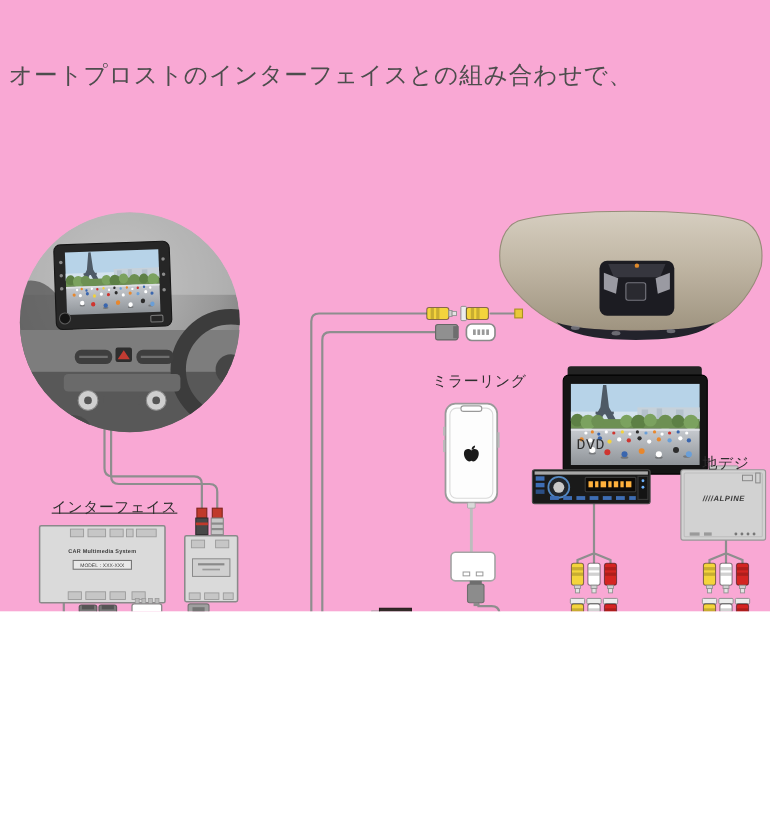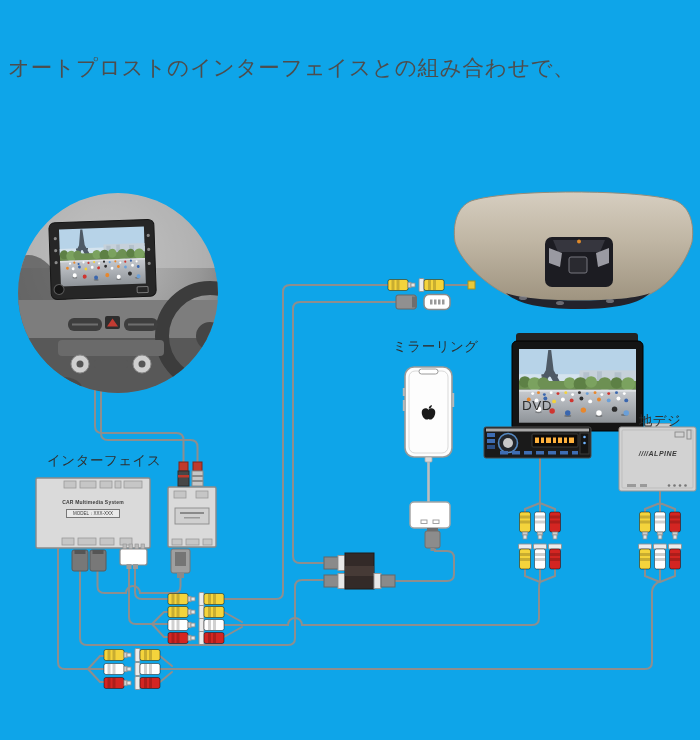--- a/index.html
+++ b/index.html
@@ -1,22 +1,22 @@
 <!DOCTYPE html>
 <html><head>
 <meta charset="utf-8">
 <style>
   html,body{margin:0;padding:0;background:#ffffff;}
-  #stage{position:relative;width:700px;height:740px;background:#0ea5e9;overflow:hidden;
+  #stage{position:relative;width:700px;height:556px;background:#f9a8d4;overflow:hidden;
          font-family:"Liberation Sans",sans-serif;}
   #diagram-svg{position:absolute;left:0;top:0;}
   .lbl{position:absolute;color:#2f2f2f;font-size:13.5px;letter-spacing:.5px;}
   #heading{position:absolute;left:8px;top:48px;width:690px;color:#4d4d4d;
            font-size:21.5px;font-weight:500;letter-spacing:.8px;line-height:40px;}
-  #dvd-label,#tv-label{text-align:center;}
+  #dvd-label,#tv-label{text-align:center;font-family:Liberation Mono, monospace;}
   #box-title{position:absolute;left:36px;top:499px;width:114px;text-align:center;
              font-size:5px;font-weight:bold;color:#3c3c3c;letter-spacing:.2px;}
   #box-model{position:absolute;left:66px;top:509px;width:54px;text-align:center;
              font-size:4.5px;color:#3c3c3c;border:.5px solid #777;background:#e9e9e9;
              padding:1px 0;box-sizing:border-box;}
   #alpine-logo{position:absolute;left:620px;top:450px;width:76px;text-align:center;
              font-size:7px;font-weight:bold;font-style:italic;color:#3a3a3a;letter-spacing:.5px;}
 </style>
 </head>
 <body>
@@ -430,21 +430,21 @@
     <use href="#rcaFV" transform="translate(639.5,544)" style="color:#f4d43c"></use>
     <use href="#rcaFV" transform="translate(654.5,544)" style="color:#ffffff"></use>
     <use href="#rcaFV" transform="translate(669.5,544)" style="color:#d42522"></use>
   </g>
 </svg>
 
 <div id="heading">
   <div>オートプロストのインターフェイスとの組み合わせで、</div>
 </div>
 
-<div class="lbl" style="left:47px;top:452px;">インターフェイス</div>
+<div class="lbl" style="left:47px;top:452px;text-decoration:underline;">インターフェイス</div>
 <div class="lbl" style="left:393px;top:338px;font-family:Liberation Serif, serif;">ミラーリング</div>
 <div class="lbl" id="dvd-label" style="left:509px;top:398px;width:56px;">DVD</div>
 <div class="lbl" id="tv-label" style="left:630px;top:412px;width:60px;">地デジ</div>
 
 <div id="box-title">CAR Multimedia System</div>
 <div id="box-model">MODEL：XXX-XXX</div>
 <div id="alpine-logo">////ALPINE</div>
 
 </div>
 

